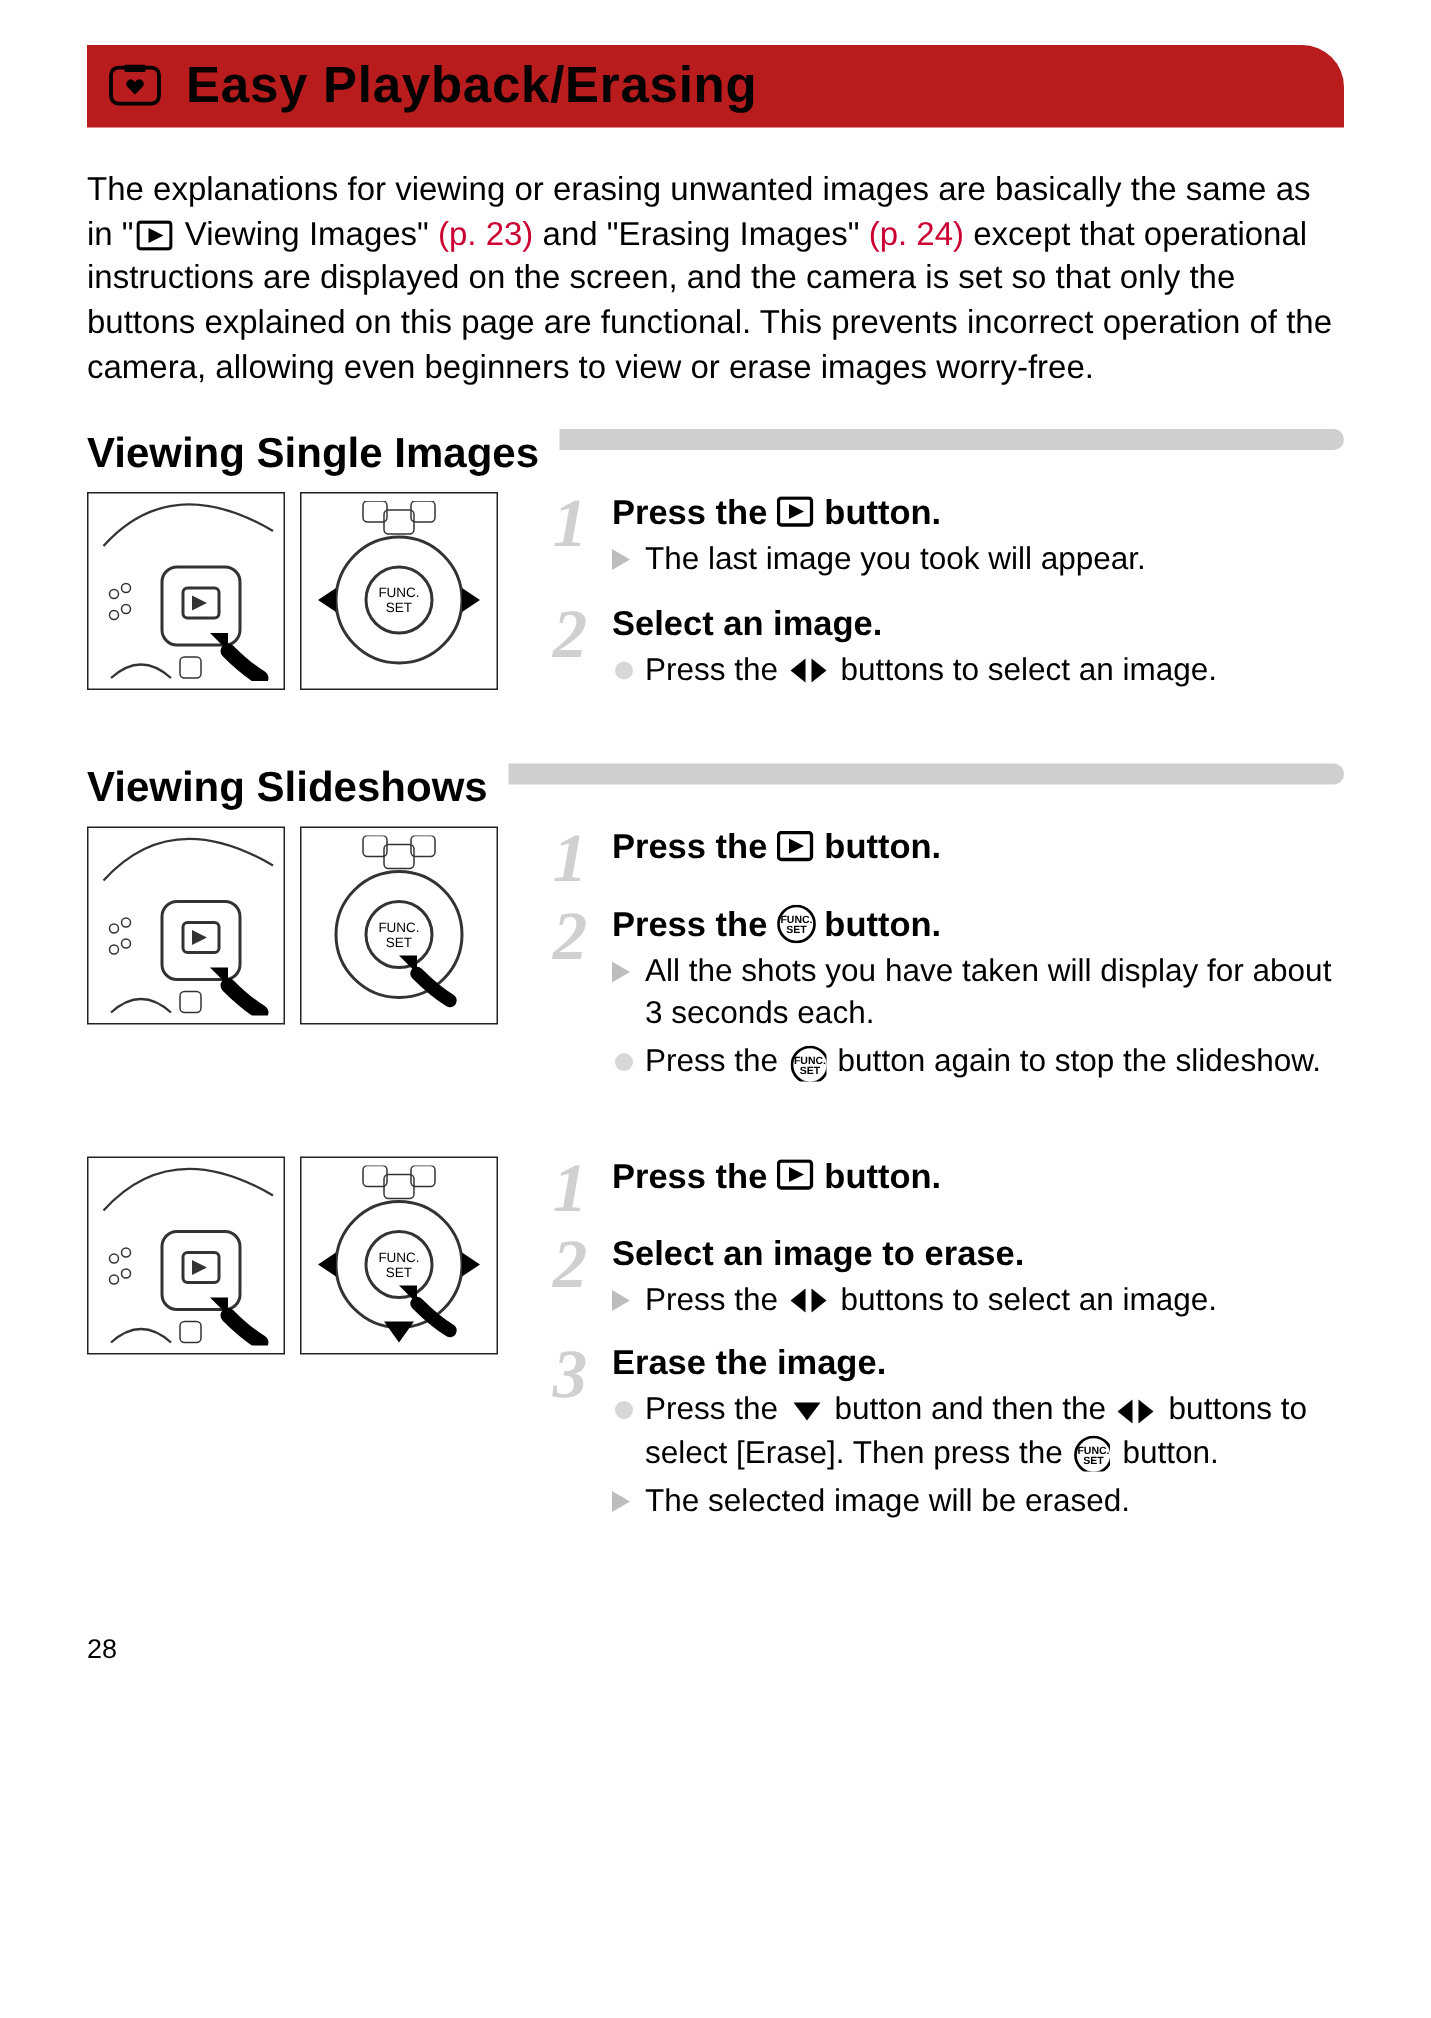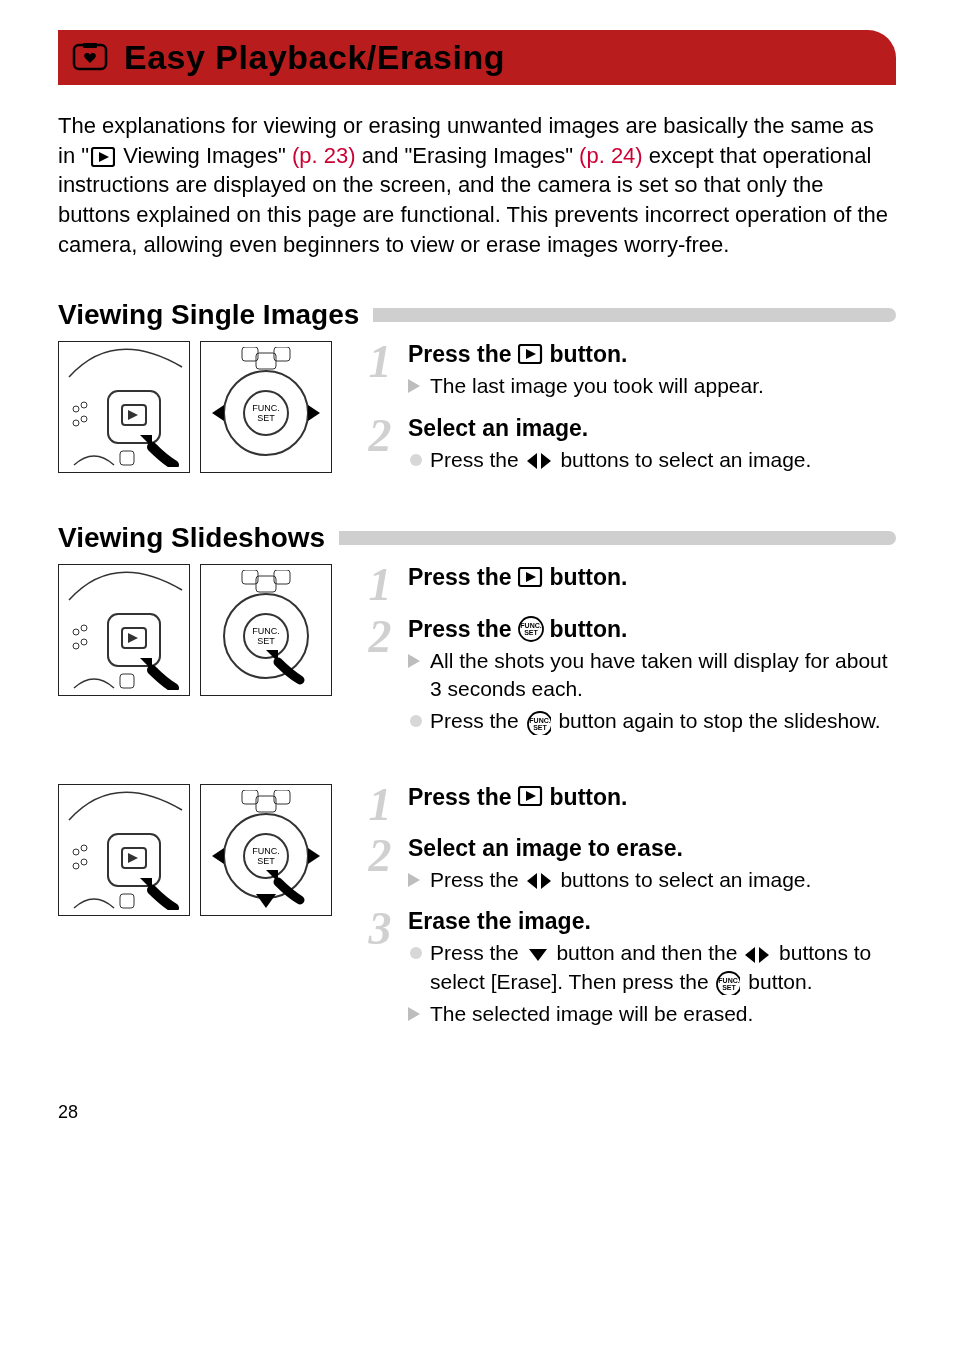--- a/index.html
+++ b/index.html
@@ -12,26 +12,26 @@
     border-top-right-radius: 28px;
     padding: 8px 10px 8px 14px;
     display: flex;
     align-items: center;
     gap: 14px;
     margin-bottom: 26px;
   }
   .title-bar .icon-wrap { display:inline-flex; }
   .title-text { font-size: 34px; font-weight: 900; letter-spacing: 0.5px; }
 
-  .intro { font-size: 22px; line-height: 1.35; margin-bottom: 40px; }
+  .intro { font-size: 22px; line-height: 1.35; margin-bottom: 27px; }
   .intro .ref { color: #cc0033; }
 
   
   .sec-head {
-    display: flex; align-items: center; gap: 14px; margin-bottom: 10px;
+    display: flex; align-items: flex-start; gap: 14px; margin-bottom: 10px;
   }
   .sec-head .label {
     font-size: 28px; font-weight: 900; white-space: nowrap;
   }
   .sec-head .bar {
     flex: 1; height: 14px; background: #cfcfcf;
     border-top-right-radius: 8px; border-bottom-right-radius: 8px;
   }
 
   

